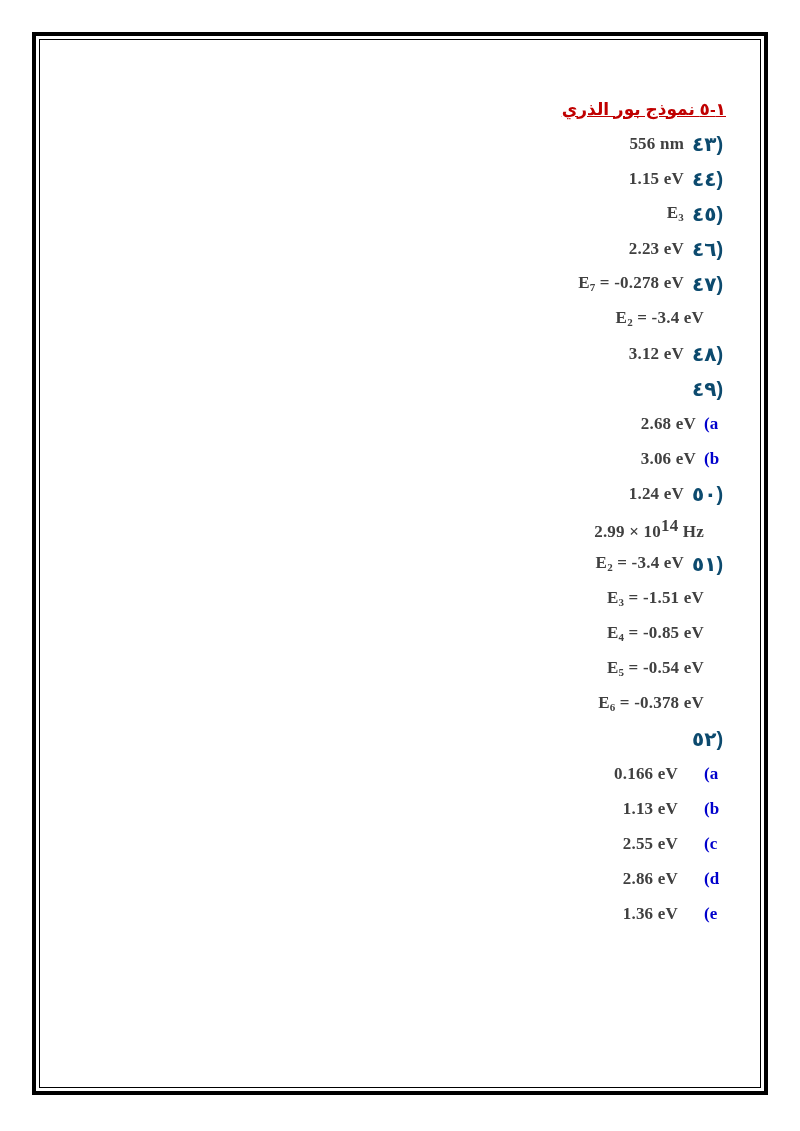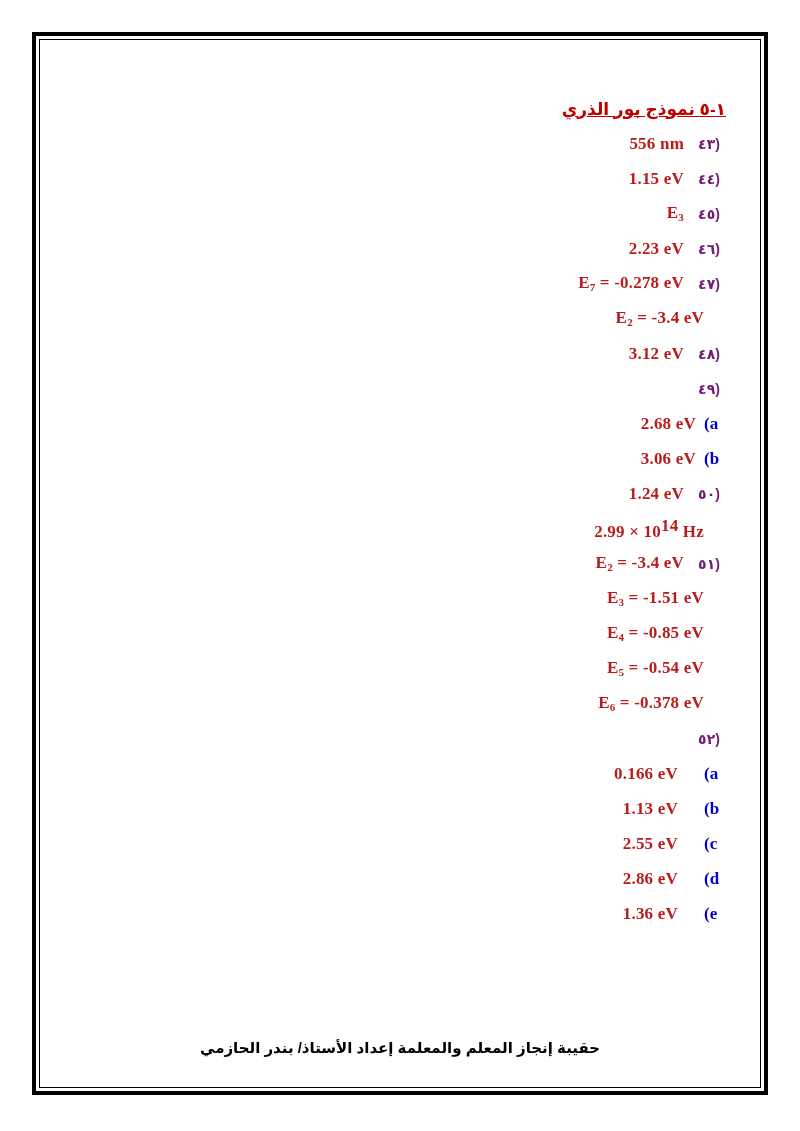--- a/index.html
+++ b/index.html
@@ -81,49 +81,49 @@
     direction: rtl;
     unicode-bidi: embed;
   }
 
   
   .row {
     height: 35px;
   }
 
   .num {
-    color: #701a75;
-    font-size: 14px;
+    color: #0c4a6e;
+    font-size: 20px;
     font-weight: bold;
     direction: rtl;
     unicode-bidi: embed;
     font-family: "Liberation Sans", "DejaVu Sans", sans-serif;
     margin-left: 8px;
     min-width: 34px;
-    text-align: center;
+    text-align: left;
     display: inline-block;
   }
 
   .letter {
     color: #0000CC;
     font-size: 17px;
     font-weight: bold;
     direction: ltr;
     unicode-bidi: embed;
     display: inline-block;
     text-align: left;
     min-width: 22px;
     margin-left: 8px;
   }
   .letter.wide {
     margin-left: 26px;
   }
 
   .val {
-    color: #b91c1c;
+    color: #404040;
     font-size: 17px;
     font-weight: bold;
     direction: ltr;
     unicode-bidi: embed;
     display: inline-block;
     letter-spacing: 0.2px;
     text-align: center;
   }
 
   .val sub {
@@ -284,16 +284,13 @@
         <span class="val">2.86 eV</span>
       </div>
       <div class="line row">
         <span class="letter wide">(e</span>
         <span class="val">1.36 eV</span>
       </div>
 
     </div>
   </div>
 
-  <div class="footer">
-    <span class="footer-text">حقيبة إنجاز المعلم والمعلمة إعداد الأستاذ/ بندر الحازمي</span>
-  </div>
 </div>
 
 </body></html>

